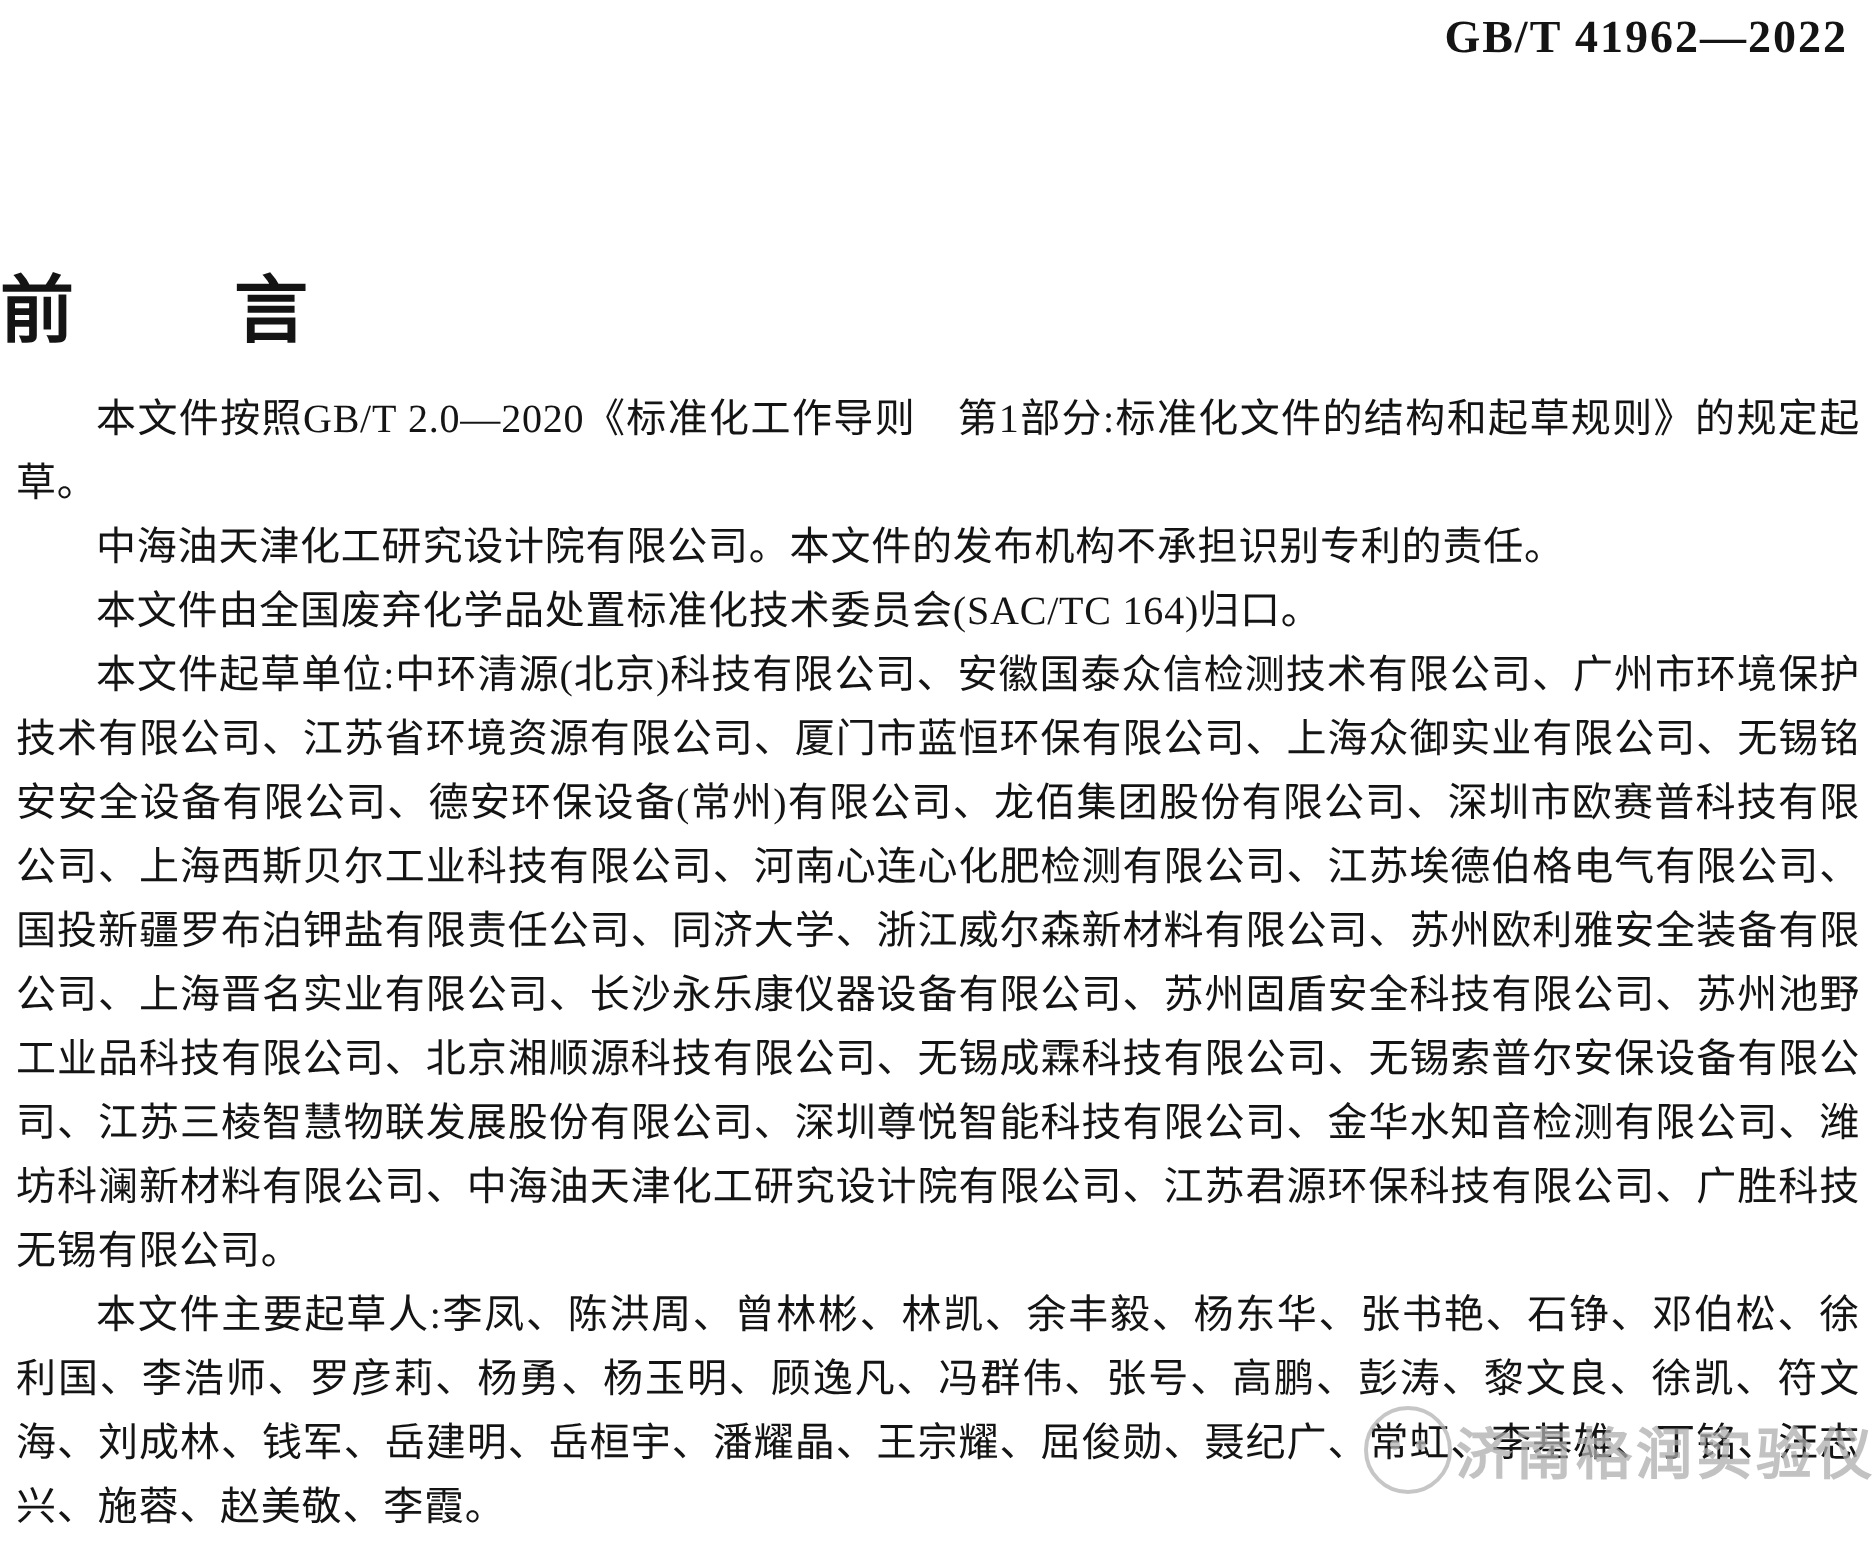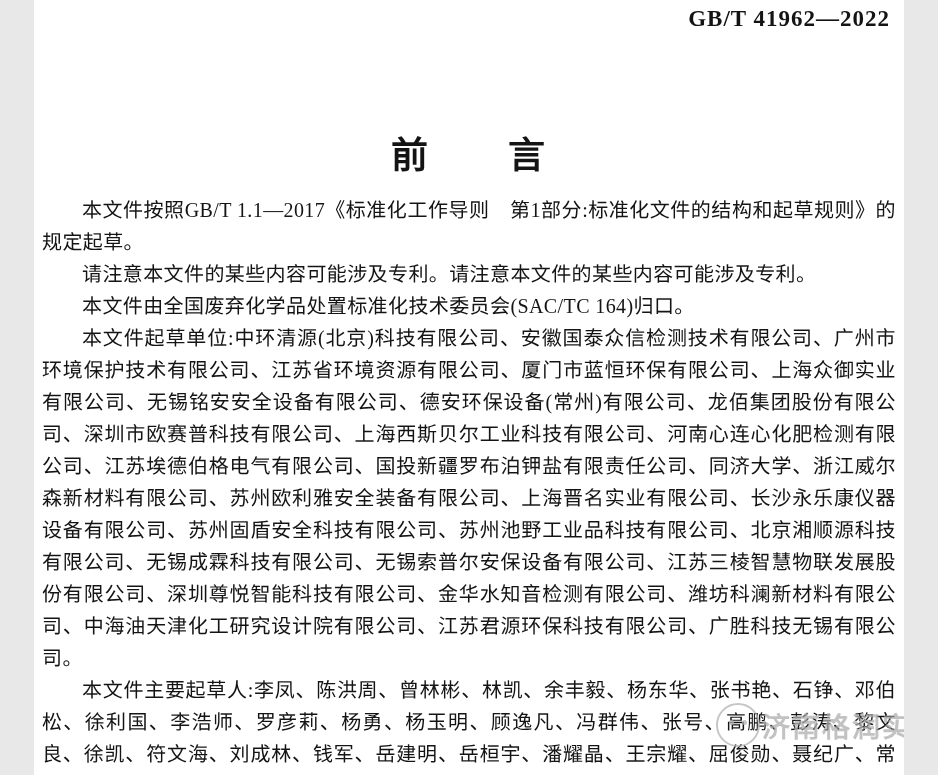--- a/index.html
+++ b/index.html
@@ -1,18 +1,18 @@
 <!DOCTYPE html>
 <html lang="zh-CN"><head>
 <meta charset="utf-8">
 <style>
   html, body { margin: 0; padding: 0; background: #e8e8e8; }
   .page {
     position: relative;
-    width: 870px;
+    width: 938px;
     height: 775px;
     margin: 0 auto;
     background: #ffffff;
     color: #141414;
     font-family: "Liberation Serif", "DejaVu Serif", serif;
     overflow: hidden;
   }
   .doc-number {
     position: absolute;
     top: 6px;
@@ -20,21 +20,20 @@
     font-size: 23px;
     font-weight: bold;
     letter-spacing: 1px;
     white-space: nowrap;
   }
   .page-title {
     position: absolute;
     top: 100px;
     left: 0;
     width: 100%;
-    text-align: center;
     font-size: 37px;
     font-weight: bold;
     letter-spacing: 2px;
     white-space: pre;
   }
   .body-text {
     position: absolute;
     top: 194px;
     left: 8px;
     right: 8px;
@@ -90,22 +89,22 @@
 </head>
 <body>
 
 <div class="page">
 
   <div class="doc-number">GB/T 41962—2022</div>
 
   <h1 class="page-title">前　　言</h1>
 
   <div class="body-text">
-    <p>本文件按照GB/T 1.1—2017《标准化工作导则　第1部分:标准化文件的结构和起草规则》的规定起草。</p>
-    <p>请注意本文件的某些内容可能涉及专利。请注意本文件的某些内容可能涉及专利。</p>
+    <p>本文件按照GB/T 2.0—2020《标准化工作导则　第1部分:标准化文件的结构和起草规则》的规定起草。</p>
+    <p>中海油天津化工研究设计院有限公司。本文件的发布机构不承担识别专利的责任。</p>
     <p>本文件由全国废弃化学品处置标准化技术委员会(SAC/TC 164)归口。</p>
     <p>本文件起草单位:中环清源(北京)科技有限公司、安徽国泰众信检测技术有限公司、广州市环境保护技术有限公司、江苏省环境资源有限公司、厦门市蓝恒环保有限公司、上海众御实业有限公司、无锡铭安安全设备有限公司、德安环保设备(常州)有限公司、龙佰集团股份有限公司、深圳市欧赛普科技有限公司、上海西斯贝尔工业科技有限公司、河南心连心化肥检测有限公司、江苏埃德伯格电气有限公司、国投新疆罗布泊钾盐有限责任公司、同济大学、浙江威尔森新材料有限公司、苏州欧利雅安全装备有限公司、上海晋名实业有限公司、长沙永乐康仪器设备有限公司、苏州固盾安全科技有限公司、苏州池野工业品科技有限公司、北京湘顺源科技有限公司、无锡成霖科技有限公司、无锡索普尔安保设备有限公司、江苏三棱智慧物联发展股份有限公司、深圳尊悦智能科技有限公司、金华水知音检测有限公司、潍坊科澜新材料有限公司、中海油天津化工研究设计院有限公司、江苏君源环保科技有限公司、广胜科技无锡有限公司。</p>
     <p>本文件主要起草人:李凤、陈洪周、曾林彬、林凯、余丰毅、杨东华、张书艳、石铮、邓伯松、徐利国、李浩师、罗彦莉、杨勇、杨玉明、顾逸凡、冯群伟、张号、高鹏、彭涛、黎文良、徐凯、符文海、刘成林、钱军、岳建明、岳桓宇、潘耀晶、王宗耀、屈俊勋、聂纪广、常虹、李基雄、丁铭、汪志兴、施蓉、赵美敬、李霞。</p>
   </div>
 
   <div class="watermark">
     <span class="watermark-logo"></span>
     <span class="watermark-text">济南格润实验仪器</span>
   </div>
 

